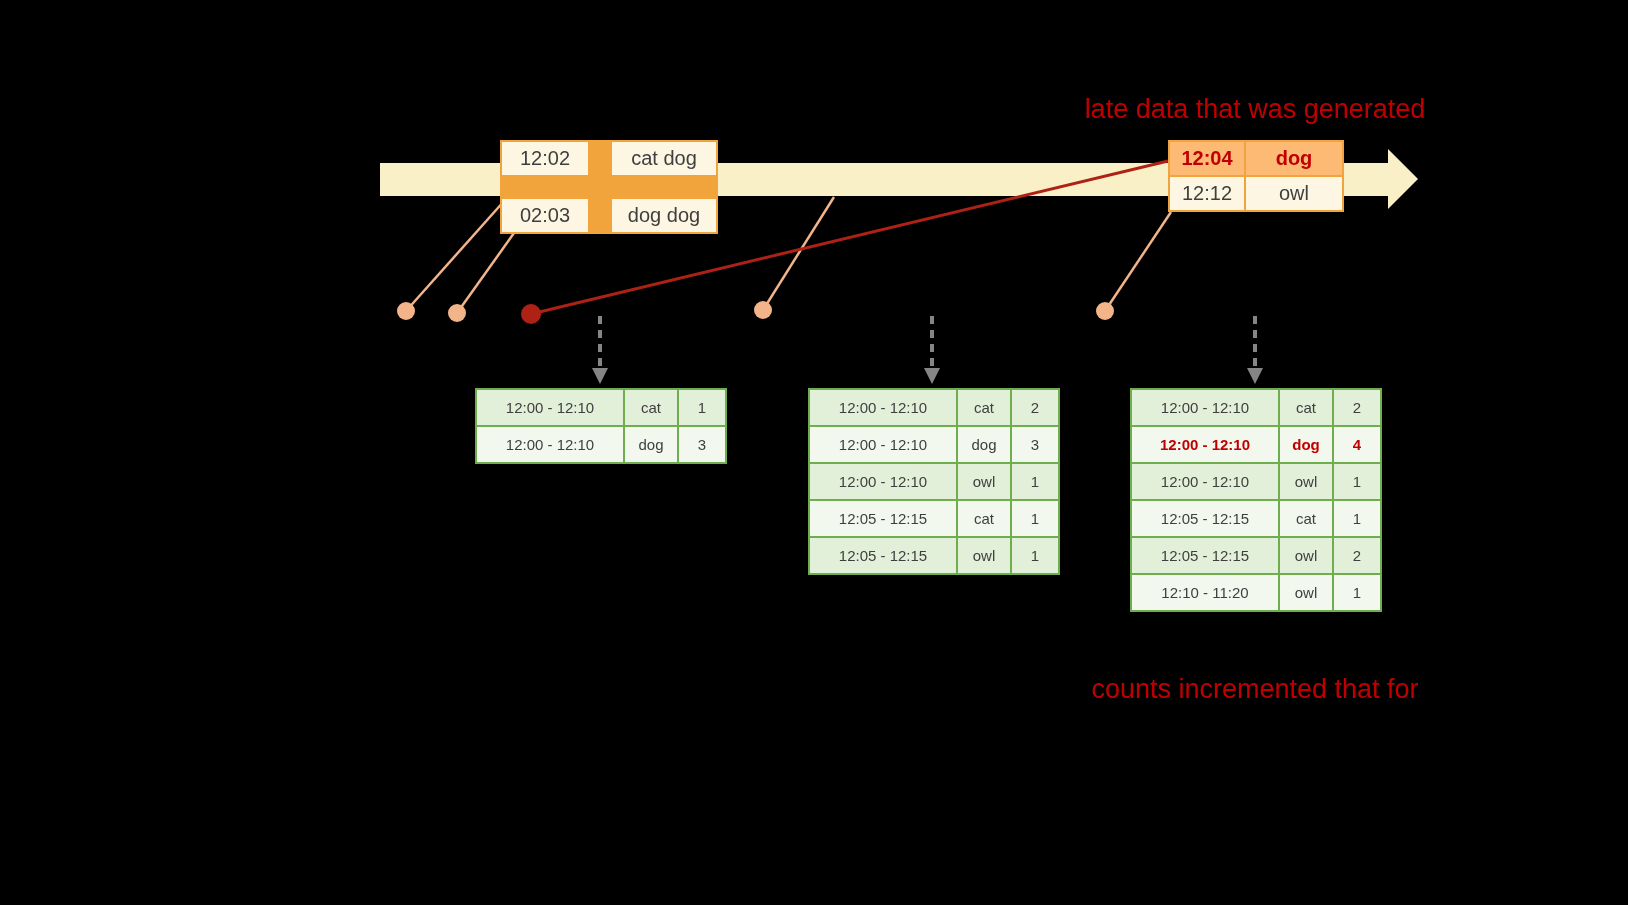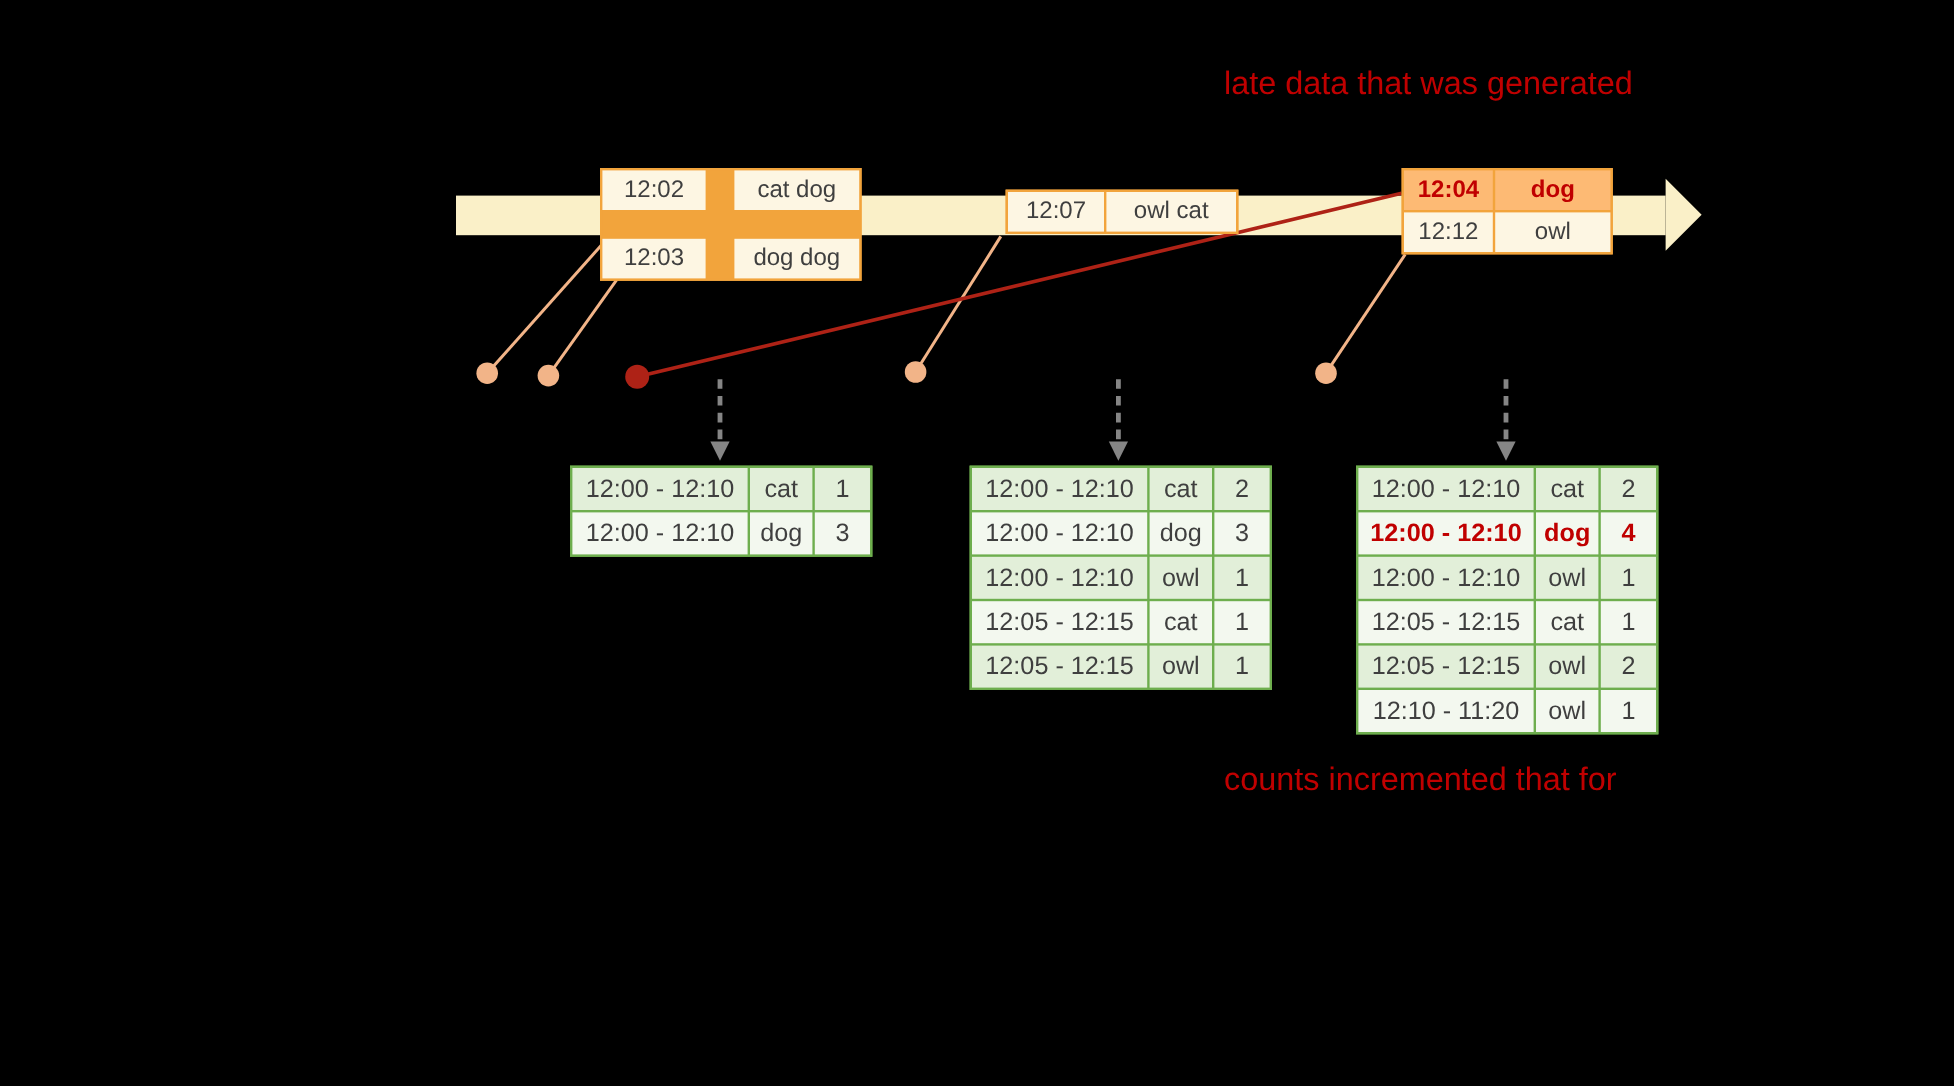--- a/index.html
+++ b/index.html
@@ -9,22 +9,23 @@
     background:#000;
     font-family:"Liberation Sans", sans-serif;
     overflow:hidden;
   }
   
   .annotation{
     position:absolute;
     color:#c00000;
     font-size:27px;
     line-height:38px;
-    text-align:left;
+    text-align:center;
     width:470px;
+    margin-top:40px;
   }
   #annotation-top{left:1020px;top:50px;}
   #annotation-bottom{left:1020px;top:630px;}
 
   
   #overlay{position:absolute;left:0;top:0;}
 
   
   .event-table{
     position:absolute;
@@ -53,21 +54,21 @@
     display:grid;
     grid-template-columns:146px 52px 46px;
     grid-auto-rows:35px;
     gap:2px;
     background:#6eae4e;
     border:2px solid #6eae4e;
   }
   .result-cell{
     line-height:35px;
     text-align:center;
-    font-size:21px;
+    font-size:15px;
     color:#3f3f3f;
     white-space:nowrap;
   }
   .row-odd{background:#e2efd9;}
   .row-even{background:#f3f8ef;}
   .result-cell.late{color:#c00000;font-weight:bold;}
 </style>
 </head>
 <body>
 
@@ -99,28 +100,24 @@
     <polygon points="1247,368 1263,368 1255,384" fill="#858585"></polygon>
   </svg>
 
   <div class="annotation" id="annotation-top">
     <div>late data that was generated</div>
   </div>
 
   <div class="event-table" style="left:500px;top:140px;grid-template-columns:86px 104px;gap:24px;">
     <div class="event-cell">12:02</div>
     <div class="event-cell">cat dog</div>
-    <div class="event-cell">12:03</div>
+    <div class="event-cell">02:03</div>
     <div class="event-cell">dog dog</div>
   </div>
 
-  <div class="event-table" style="left:838px;top:158px;grid-template-columns:80px 108px;">
-    <div class="event-cell">12:07</div>
-    <div class="event-cell">owl cat</div>
-  </div>
 
   <div class="event-table" style="left:1168px;top:140px;grid-template-columns:74px 96px;">
     <div class="event-cell late">12:04</div>
     <div class="event-cell late">dog</div>
     <div class="event-cell">12:12</div>
     <div class="event-cell">owl</div>
   </div>
 
   <div class="result-table" style="left:475px;top:388px;">
     <div class="result-cell row-odd">12:00 - 12:10</div>

